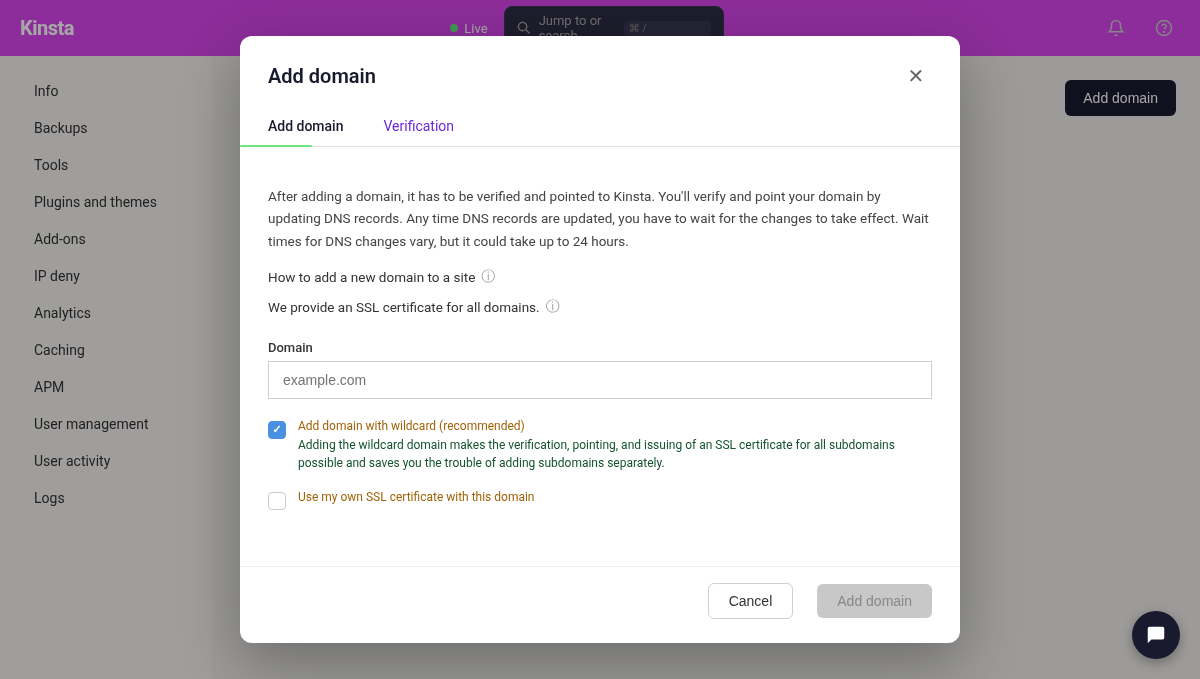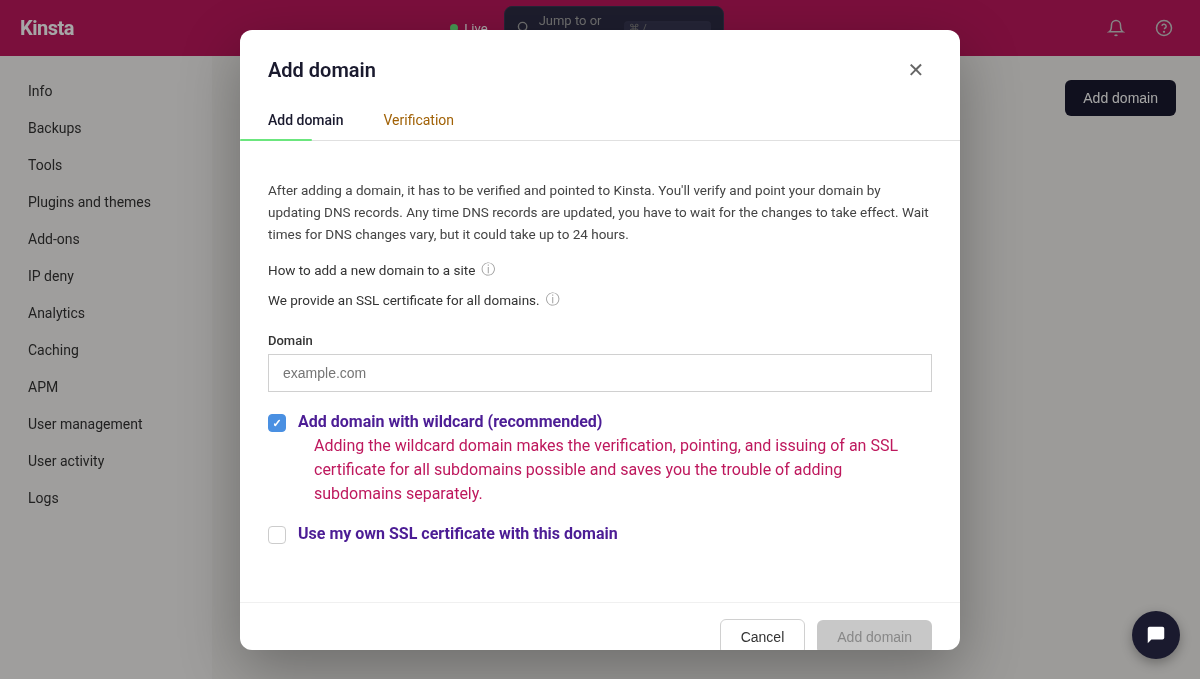--- a/index.html
+++ b/index.html
@@ -2,21 +2,21 @@
 <html><head>
   <meta charset="utf-8">
   <style>
     * { box-sizing: border-box; margin: 0; padding: 0; }
     body { font-family: -apple-system, BlinkMacSystemFont, 'Segoe UI', Roboto, sans-serif; background: #f0eeec; width: 1200px; height: 679px; overflow: hidden; position: relative; }
 
     
     .topnav {
       width: 100%;
       height: 56px;
-      background: #be185d;
+      background: #d946ef;
       display: flex;
       align-items: center;
       justify-content: space-between;
       padding: 0 20px;
       position: fixed;
       top: 0;
       left: 0;
       z-index: 10;
     }
     .logo {
@@ -82,21 +82,21 @@
     }
 
     
     .sidebar {
       position: fixed;
       top: 56px;
       left: 0;
       width: 212px;
       height: calc(679px - 56px);
       background: #f5f3f1;
-      padding: 16px 0;
+      padding: 16px 6px;
       overflow-y: auto;
     }
     .sidebar-item {
       display: flex;
       align-items: center;
       padding: 10px 20px;
       font-size: 14px;
       color: #333;
       cursor: pointer;
       border-radius: 6px;
@@ -186,21 +186,21 @@
       display: flex;
       padding: 0 28px;
       margin-top: 16px;
       border-bottom: 1px solid #e0e0e0;
       position: relative;
     }
     .modal-tab {
       font-size: 14px;
       padding: 10px 20px 12px 0;
       margin-right: 20px;
-      color: #a16207;
+      color: #6d28d9;
       cursor: pointer;
       position: relative;
     }
     .modal-tab.active {
       color: #1a1a2e;
       font-weight: 500;
     }
     .tab-indicator {
       position: absolute;
       bottom: -1px;
@@ -309,39 +309,38 @@
       border-color: #4a90e2;
     }
     .checkbox-custom.checked::after {
       content: '✓';
       color: white;
       font-size: 11px;
       font-weight: 700;
     }
     .checkbox-text-group { flex: 1; }
     .checkbox-label {
-      font-size: 16px;
-      font-weight: 700;
-      color: #4c1d95;
+      font-size: 12px;
+      font-weight: 400;
+      color: #a16207;
       margin-bottom: 3px;
     }
     .checkbox-desc {
-      font-size: 16px;
-      color: #be185d;
+      font-size: 12px;
+      color: #14532d;
       line-height: 1.5;
-      margin-left: 16px;
     }
 
     
     .modal-footer {
       padding: 16px 28px 24px 28px;
       display: flex;
       align-items: center;
       justify-content: flex-end;
-      gap: 12px;
+      gap: 24px;
       border-top: 1px solid #f0f0f0;
     }
     .cancel-btn {
       padding: 9px 20px;
       border: 1.5px solid #d0d0d0;
       border-radius: 6px;
       background: #fff;
       font-size: 14px;
       color: #333;
       cursor: pointer;

